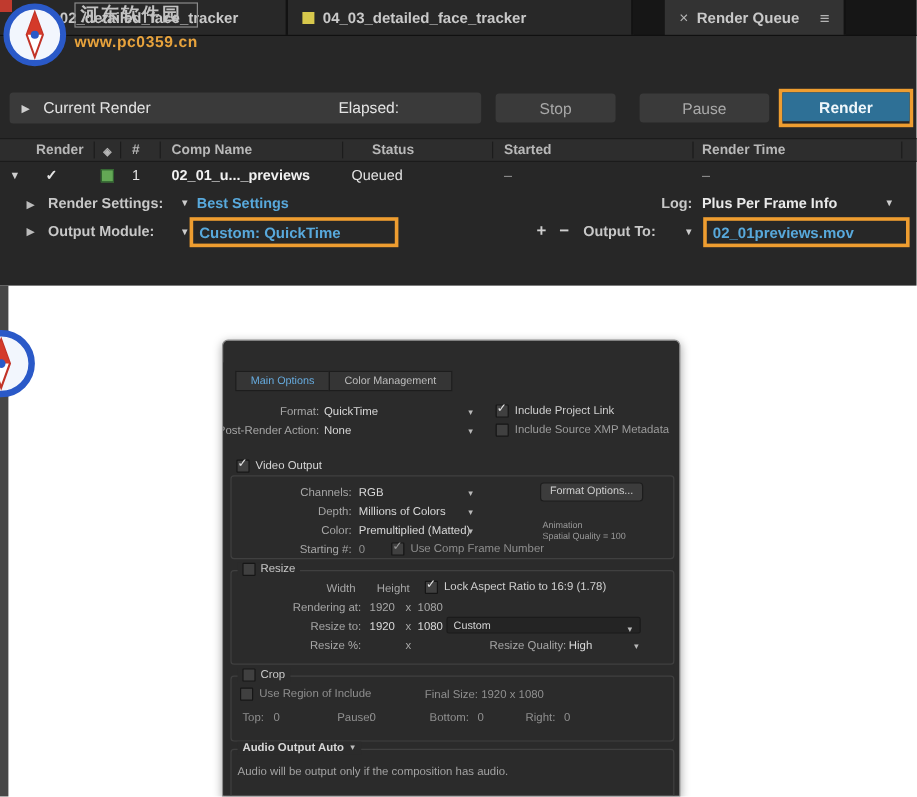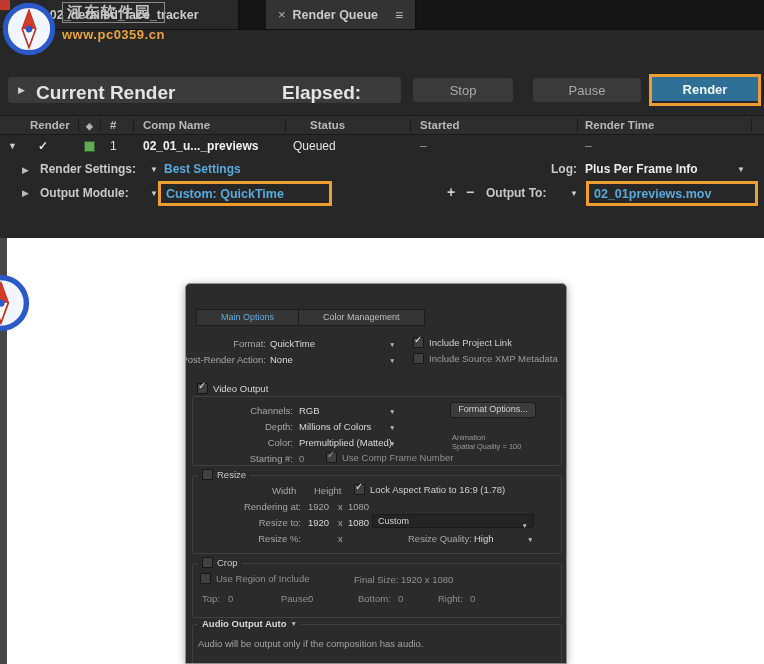--- a/index.html
+++ b/index.html
@@ -15,21 +15,21 @@
          border-right:2px solid #121212; color:#c9c9c9; font-size:12.5px; font-weight:bold;
          box-sizing:border-box; white-space:nowrap; overflow:hidden; }
   .tab.active { background:#333333; }
   .tab-spacer { width:26px; background:transparent; }
   .unsaved-sq { width:10px; height:10px; background:#d7c84c; display:inline-block; flex:0 0 auto; }
   .tab-close { color:#b5b5b5; font-weight:normal; font-size:13px; }
   .tab-menu { color:#b5b5b5; font-size:14px; margin-left:10px; font-weight:normal; }
 
   .cr-group { background:#3a3a3a; border-radius:3px; }
   .tri { color:#cfcfcf; font-size:9px; }
-  .ae-label { color:#e3e3e3; font-size:19px; font-weight:bold; white-space:nowrap; }
+  .ae-label { color:#e3e3e3; font-size:13px; font-weight:normal; white-space:nowrap; }
   .btn { height:24px; background:#3a3a3a; border-radius:3px; color:#a9a9a9; font-size:13px;
          display:flex; align-items:center; justify-content:center; }
   .annot { border:3px solid #ee9d30; box-sizing:border-box; display:flex; }
   .render-btn { flex:1; background:#2e7096; color:#eef6fa; font-weight:bold; border-radius:0; }
   .annot-box { border:3px solid #ee9d30; box-sizing:border-box; display:flex; align-items:center;
                padding-left:5px; }
 
   .hdr-row { position:absolute; left:0; top:115px; width:764px; height:20px; background:#2d2d2d;
              border-top:1px solid #1b1b1b; border-bottom:1px solid #1b1b1b; box-sizing:border-box; }
   .hdr-label { position:absolute; top:3px; color:#b8b8b8; font-size:11.5px; font-weight:bold; white-space:nowrap; }
@@ -51,21 +51,21 @@
   .partial-logo { position:absolute; left:-28px; top:274px; z-index:6; }
 
   
   .dialog { position:absolute; left:185px; top:283px; width:382px; height:381px;
             border:1px solid #8e8e8e; border-radius:5px 5px 0 0; overflow:hidden;
             background:#2b2b2b; box-sizing:border-box; box-shadow:0 2px 8px rgba(0,0,0,.35); z-index:10; }
   .dialog-titlebar { height:18px; background:linear-gradient(#efefef,#d8d8d8); border-bottom:1px solid #aaa;
                      color:#3a3a3a; font-size:9.5px; text-align:center; line-height:18px; }
   .dialog-body { position:absolute; left:0; top:18px; width:380px; bottom:0; background:#2b2b2b;
                  font-size:9.5px; }
-  .dlg-tab { display:inline-block; padding:2px 24px 3px; border:1px solid #1d1d1d; background:#353535;
+  .dlg-tab { display:inline-block; padding:2px 12px 3px; border:1px solid #1d1d1d; background:#353535;
              font-size:9px; color:#bdbdbd; }
   .dlg-tab.active { color:#66aadd; }
   .dlabel { position:absolute; white-space:nowrap; color:#a6a6a6; }
   .dvalue { position:absolute; white-space:nowrap; color:#d9d9d9; }
   .ddim { position:absolute; white-space:nowrap; color:#8f8f8f; }
   .dd { position:absolute; color:#b9b9b9; font-size:6.5px; }
   .cbx { display:inline-block; position:relative; width:9px; height:9px; background:#404040;
          border:1px solid #161616; border-radius:1px; vertical-align:-1px; flex:0 0 auto; }
   .cbmark { position:absolute; left:0; top:-4px; font-size:10px; color:#e4e4e4; }
   .dim .cbmark { color:#999; }
@@ -84,20 +84,24 @@
 
 <div class="stage">
 
   <div class="ae-panel">
 
     <div class="tabbar">
       <div class="tab" style="width:240px">
         <span class="unsaved-sq"></span>
         <span>04_02_detailed_face_tracker</span>
       </div>
+      <div class="tab" style="width:288px">
+        <span class="unsaved-sq"></span>
+        <span>04_03_detailed_face_tracker</span>
+      </div>
       <div class="tab-spacer"></div>
       <div class="tab active">
         <span class="tab-close">×</span>
         <span>Render Queue</span>
         <span class="tab-menu">≡</span>
       </div>
     </div>
 
     <div class="cr-group abs" style="left:8px;top:77px;width:393px;height:26px">
       <span class="tri abs" style="left:10px;top:8px">▶</span>

